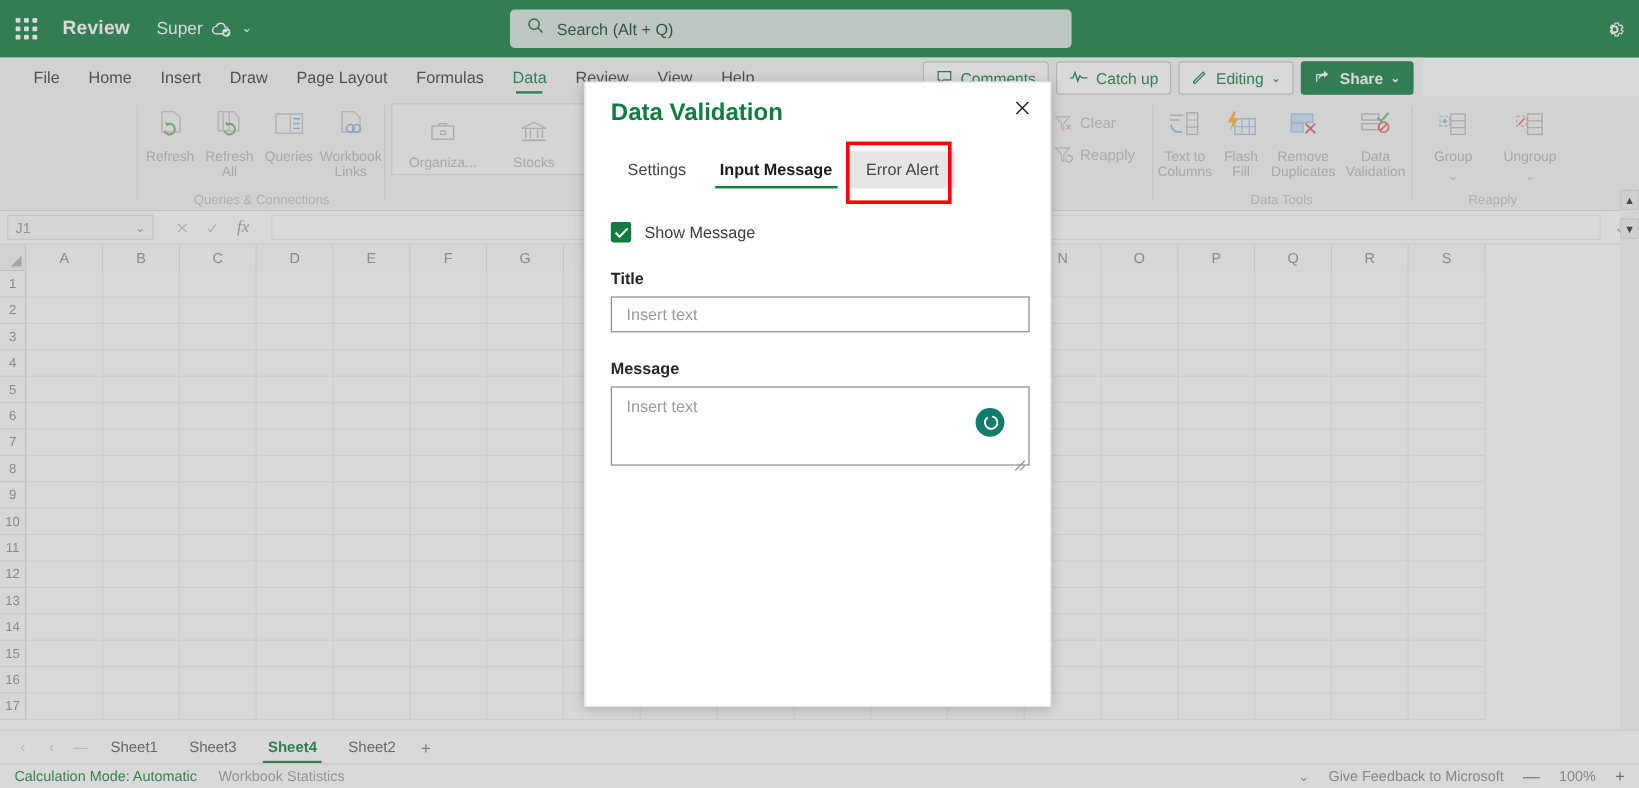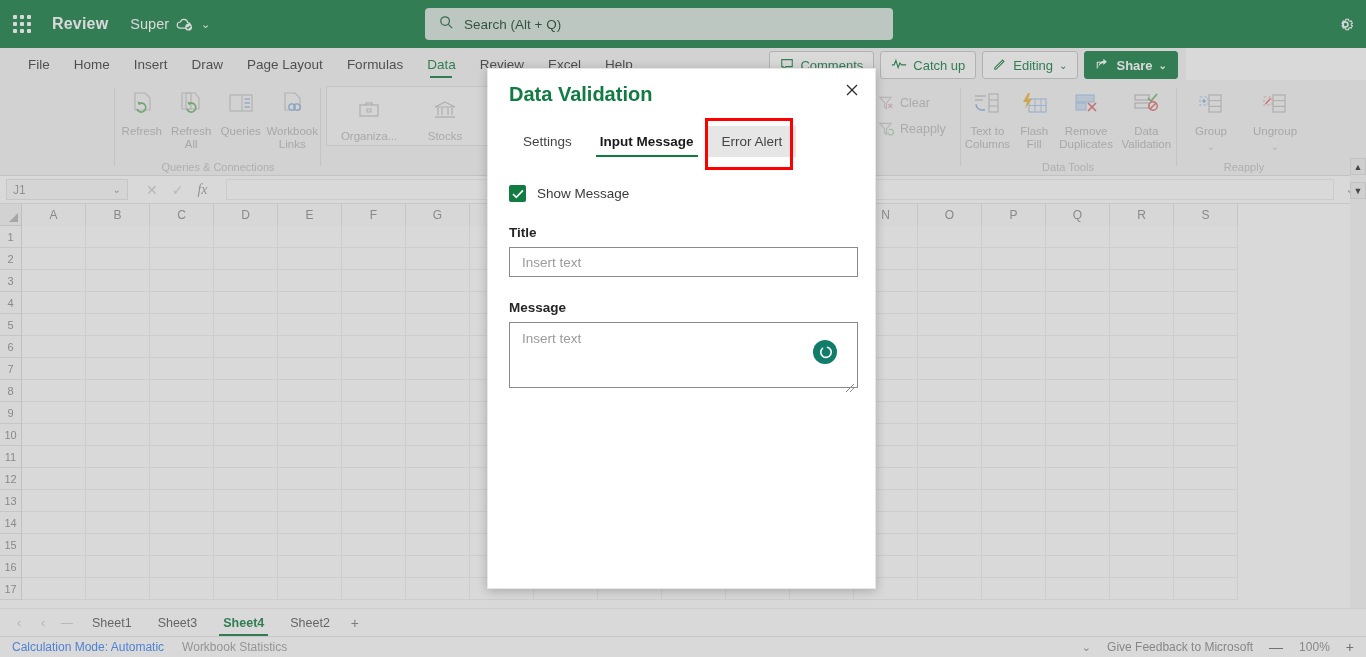--- a/index.html
+++ b/index.html
@@ -161,21 +161,21 @@
   }
   .saddbtn { width: 22px; text-align: center; font-size: 14px; color: #7a7a7a; cursor: pointer; }
 
   
   .statusbar {
     position: absolute; left: 0; top: 636px; width: 1366px; height: 21px;
     background: #fff; border-top: 1px solid #e6e6e6;
     display: flex; align-items: center; padding: 0 12px; font-size: 12px;
   }
   .sb-left { display: flex; gap: 18px; align-items: center; }
-  .sb-item { color: #3b82f6; cursor: pointer; }
+  .sb-item { color: #15803d; cursor: pointer; }
   .sb-item.muted { color: #9d9d9d; }
   .sb-right { margin-left: auto; display: flex; align-items: center; gap: 16px; color: #8a8a8a; }
   .zoom-btn { font-size: 14px; cursor: pointer; color: #6b6b6b; }
 
   
   .overlay {
     position: absolute; left: 0; top: 0; width: 1366px; height: 657px;
     background: rgba(128,128,128,0.30); pointer-events: none;
   }
   .dialog {
@@ -301,21 +301,21 @@
 
   <div class="tabrow">
     <div class="tab">File</div>
     <div class="tab">Home</div>
     <div class="tab">Insert</div>
     <div class="tab">Draw</div>
     <div class="tab">Page Layout</div>
     <div class="tab">Formulas</div>
     <div class="tab active">Data</div>
     <div class="tab">Review</div>
-    <div class="tab">Excel</div>
+    <div class="tab">View</div>
     <div class="tab">Help</div>
 
     <div class="rt-actions">
       <div class="rt-btn">
         <span>
           <svg width="14" height="14" viewBox="0 0 16 16">
               <path d="M2 3h12v8H7l-3.5 3V11H2z" fill="none" stroke="#107c41" stroke-width="1.2"></path>
             </svg>
         </span>
         <span>Comments</span>

